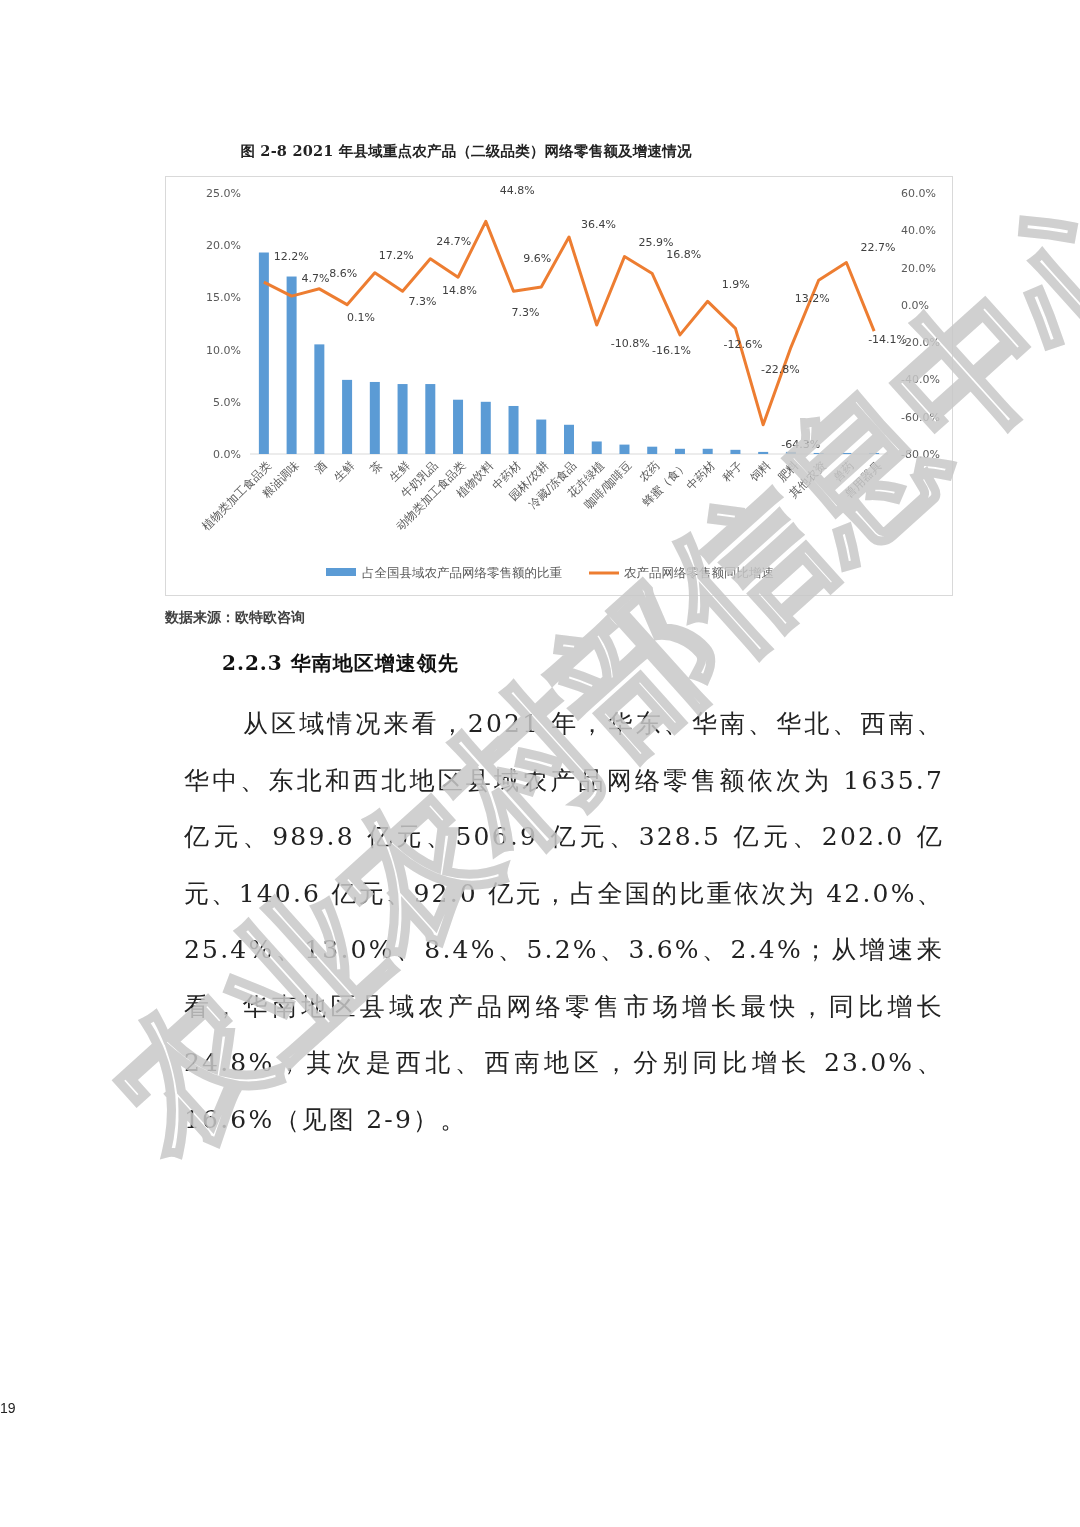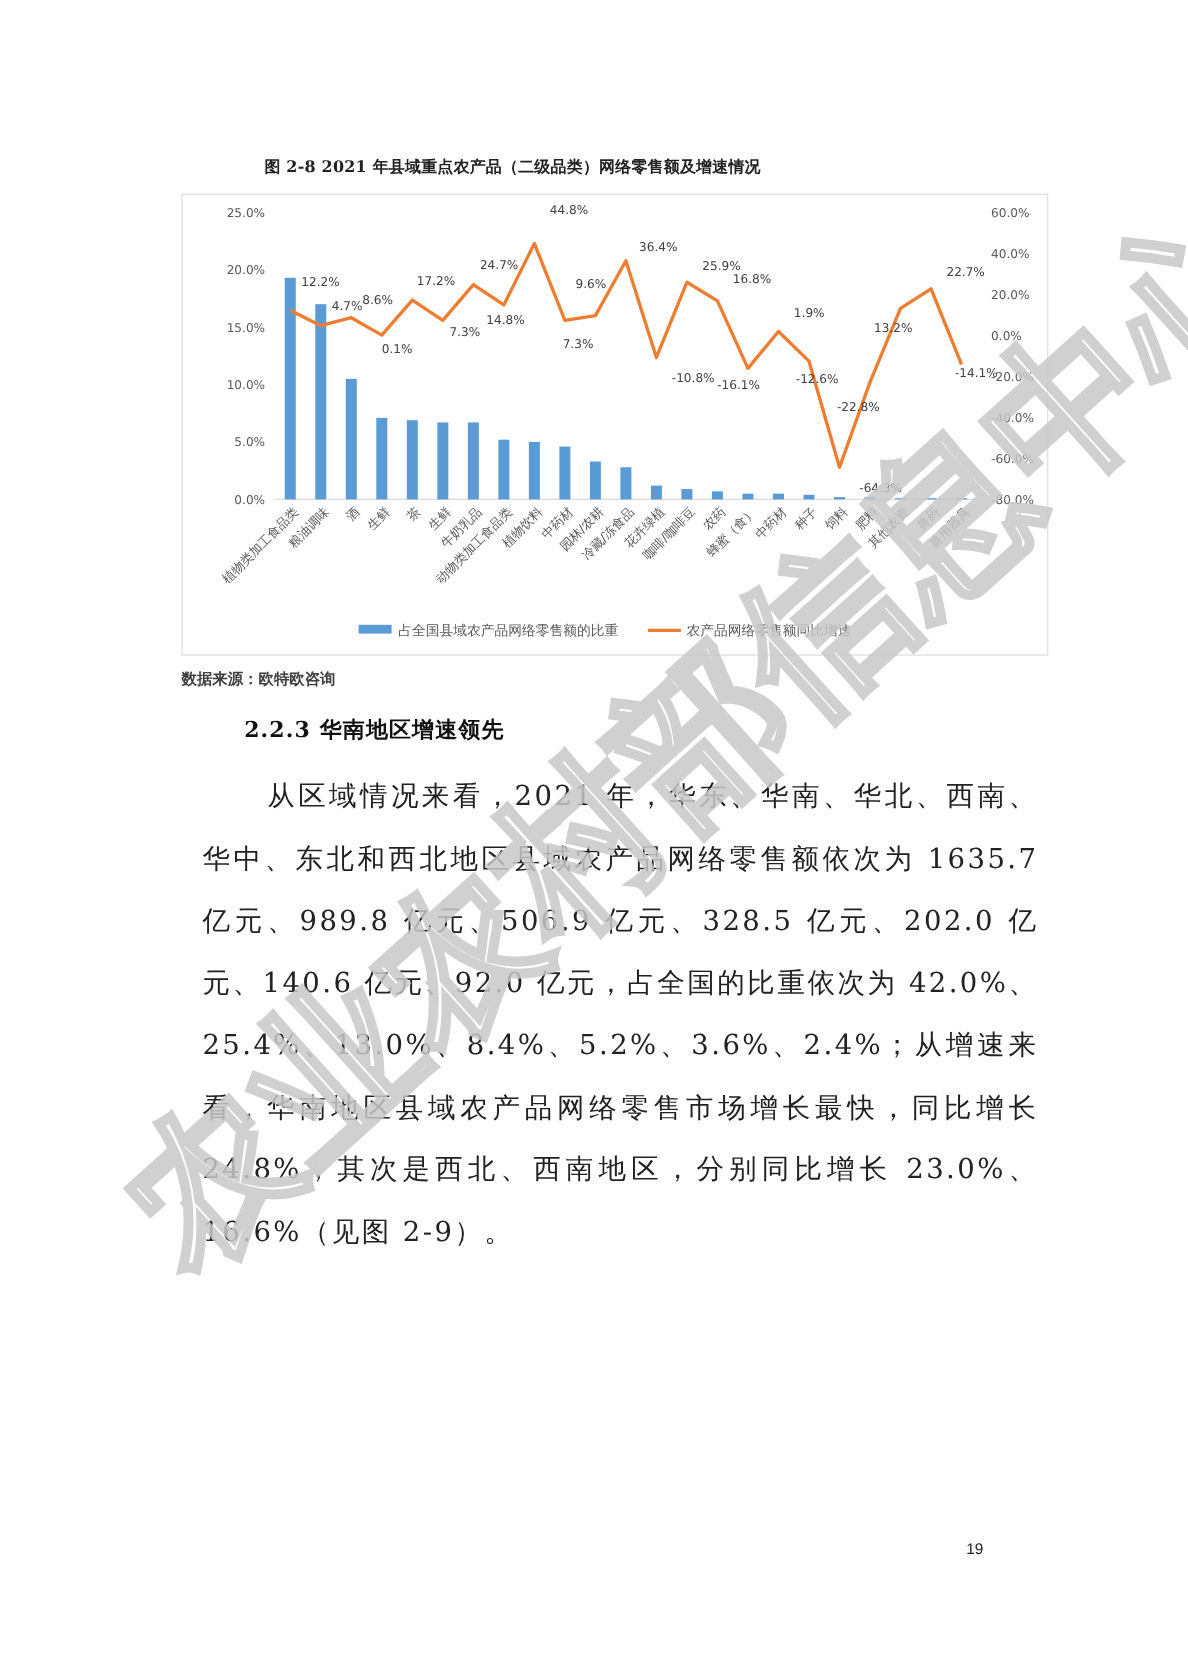--- a/index.html
+++ b/index.html
@@ -8,21 +8,21 @@
   .fig-title { position:absolute; left:0; width:932px; top:142px; text-align:center;
                font-size:14.5px; font-weight:bold; color:#222; letter-spacing:0.2px; }
   .chart-box { position:absolute; left:165px; top:176px; width:786px; height:418px;
                border:1px solid #d9d9d9; background:#fff; }
   .chart-svg { position:absolute; left:0; top:0; }
   .source { position:absolute; left:165px; top:609px; font-size:14px; font-weight:bold; color:#404040; }
   .heading { position:absolute; left:222px; top:650px; font-size:20px; font-weight:bold; letter-spacing:1px; color:#111; }
   .para { position:absolute; left:164px; top:696px; width:760px; font-size:25px; line-height:56.5px;
           letter-spacing:2.2px; text-align:justify; color:#222;margin-left:20px; }
   .para .indent { display:inline-block; width:58px; }
-  .page-num { position:absolute; left:0; width:894px; top:1400px; text-align:right; font-size:14px; color:#222;
+  .page-num { position:absolute; left:0; width:894px; top:1400px; text-align:left; font-size:14px; color:#222;
               font-family:"Liberation Sans", sans-serif; }
   .watermark { position:absolute; left:0; top:0; pointer-events:none; }
 </style>
 </head>
 <body>
 
 <div class="fig-title">图 2-8 2021 年县域重点农产品（二级品类）网络零售额及增速情况</div>
 
 <div class="chart-box">
   <svg class="chart-svg" id="chart" width="786" height="418">

